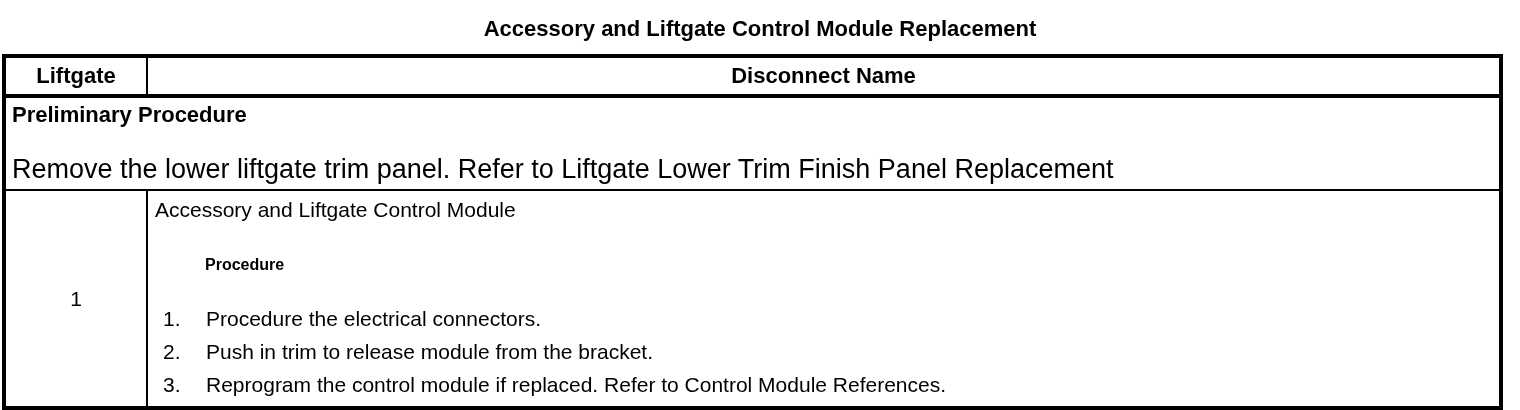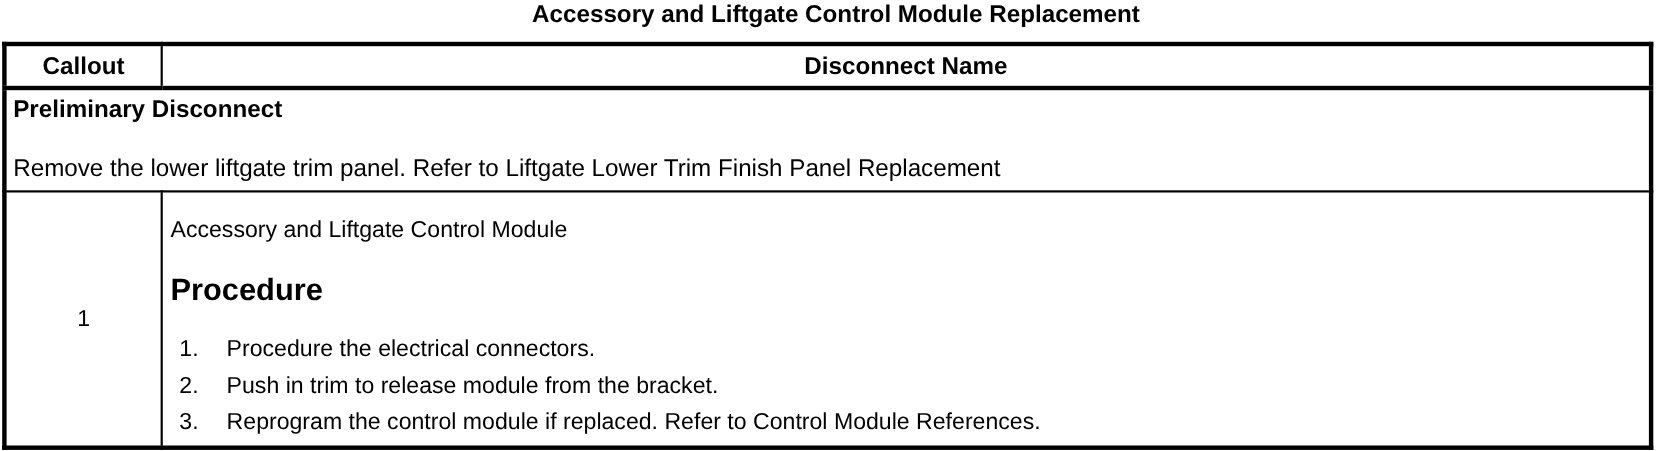--- a/index.html
+++ b/index.html
@@ -5,21 +5,21 @@
   * { margin: 0; padding: 0; box-sizing: border-box; }
   html, body {
     width: 1520px;
     height: 410px;
     background: #ffffff;
     font-family: "Liberation Sans", sans-serif;
     color: #000000;
     overflow: hidden;
   }
   .page-title {
-    margin-top: 0;
+    margin-top: 16px;
     text-align: center;
     font-size: 22px;
     line-height: 26px;
     font-weight: bold;
   }
   table.component-table {
     border-collapse: collapse;
     table-layout: fixed;
     width: 1501px;
     margin-left: 2px;
@@ -45,41 +45,41 @@
     padding: 4px 6px 6px 6px;
     vertical-align: top;
   }
   .prelim-heading {
     font-weight: bold;
     font-size: 22px;
     line-height: 26px;
   }
   .prelim-text {
     margin-top: 28px;
-    font-size: 22px;
+    font-size: 27px;
     line-height: 26px;
   }
   td.callout-cell {
     text-align: center;
     vertical-align: middle;
     font-size: 21px;
   }
   td.component-cell {
     height: 213px;
     padding: 5px 8px 5px 7px;
     vertical-align: top;
   }
   .component-name {
     font-size: 21px;
     line-height: 27px;
-    margin-top: 15px;
   }
   .proc-heading {
     margin-top: 28px;
-    font-size: 28px;
+    margin-left: 50px;
+    font-size: 16px;
     line-height: 27px;
     font-weight: bold;
   }
   .steps { margin-top: 24px; }
   .step {
     display: flex;
     line-height: 33px;
     font-size: 21px;
   }
   .step-num {
@@ -94,26 +94,26 @@
 
 <div class="page-title">Accessory and Liftgate Control Module Replacement</div>
 
 <table class="component-table">
   <colgroup>
     <col class="callout-col">
     <col>
   </colgroup>
   <tbody>
       <tr class="header-row">
-    <th>Callout</th>
+    <th>Liftgate</th>
     <th>Disconnect Name</th>
   </tr>
   <tr>
     <td colspan="2" class="prelim-cell">
-      <div class="prelim-heading">Preliminary Disconnect</div>
+      <div class="prelim-heading">Preliminary Procedure</div>
       <div class="prelim-text">Remove the lower liftgate trim panel. Refer to Liftgate Lower Trim Finish Panel Replacement</div>
     </td>
   </tr>
   <tr>
     <td class="callout-cell">1</td>
     <td class="component-cell">
       <div class="component-name">Accessory and Liftgate Control Module</div>
       <div class="proc-heading">Procedure</div>
       <div class="steps">
         <div class="step">

